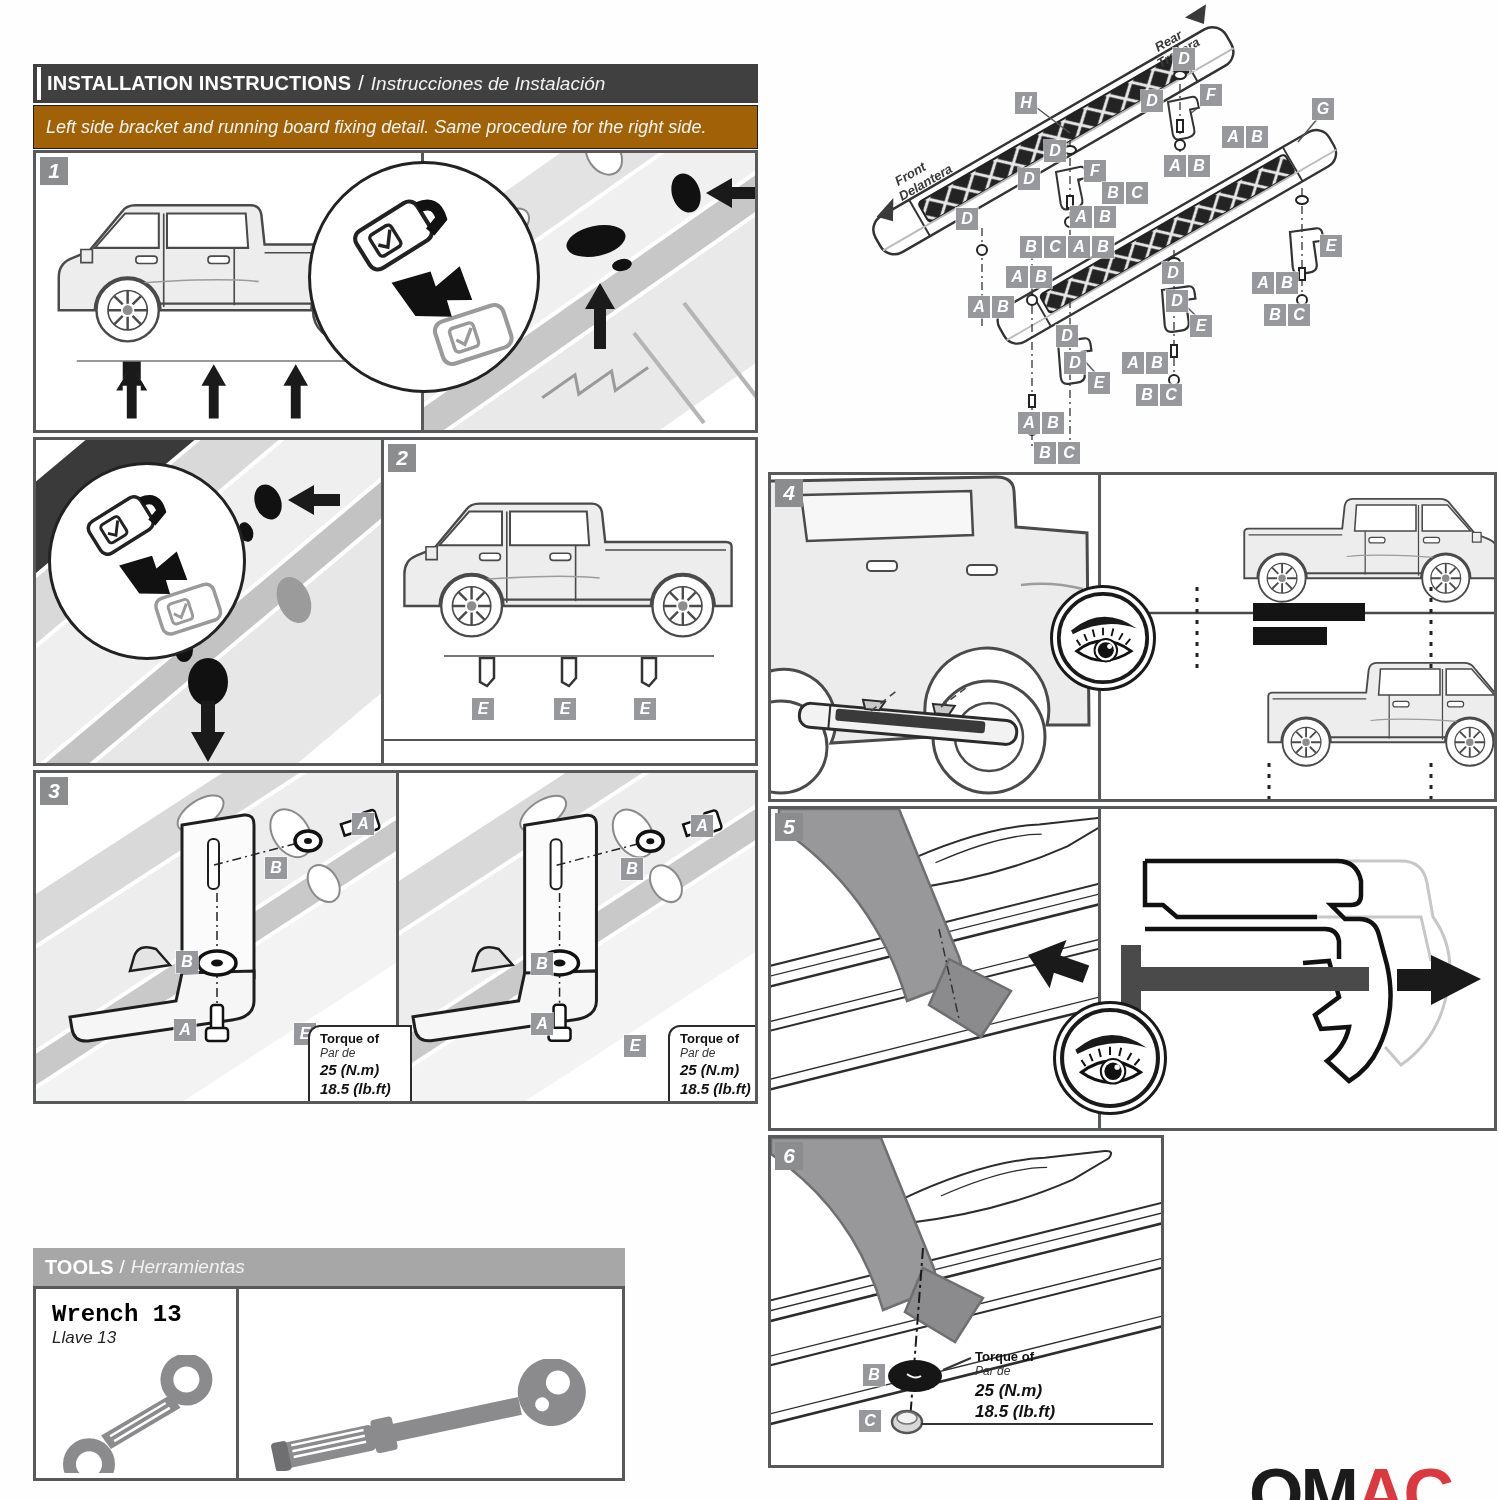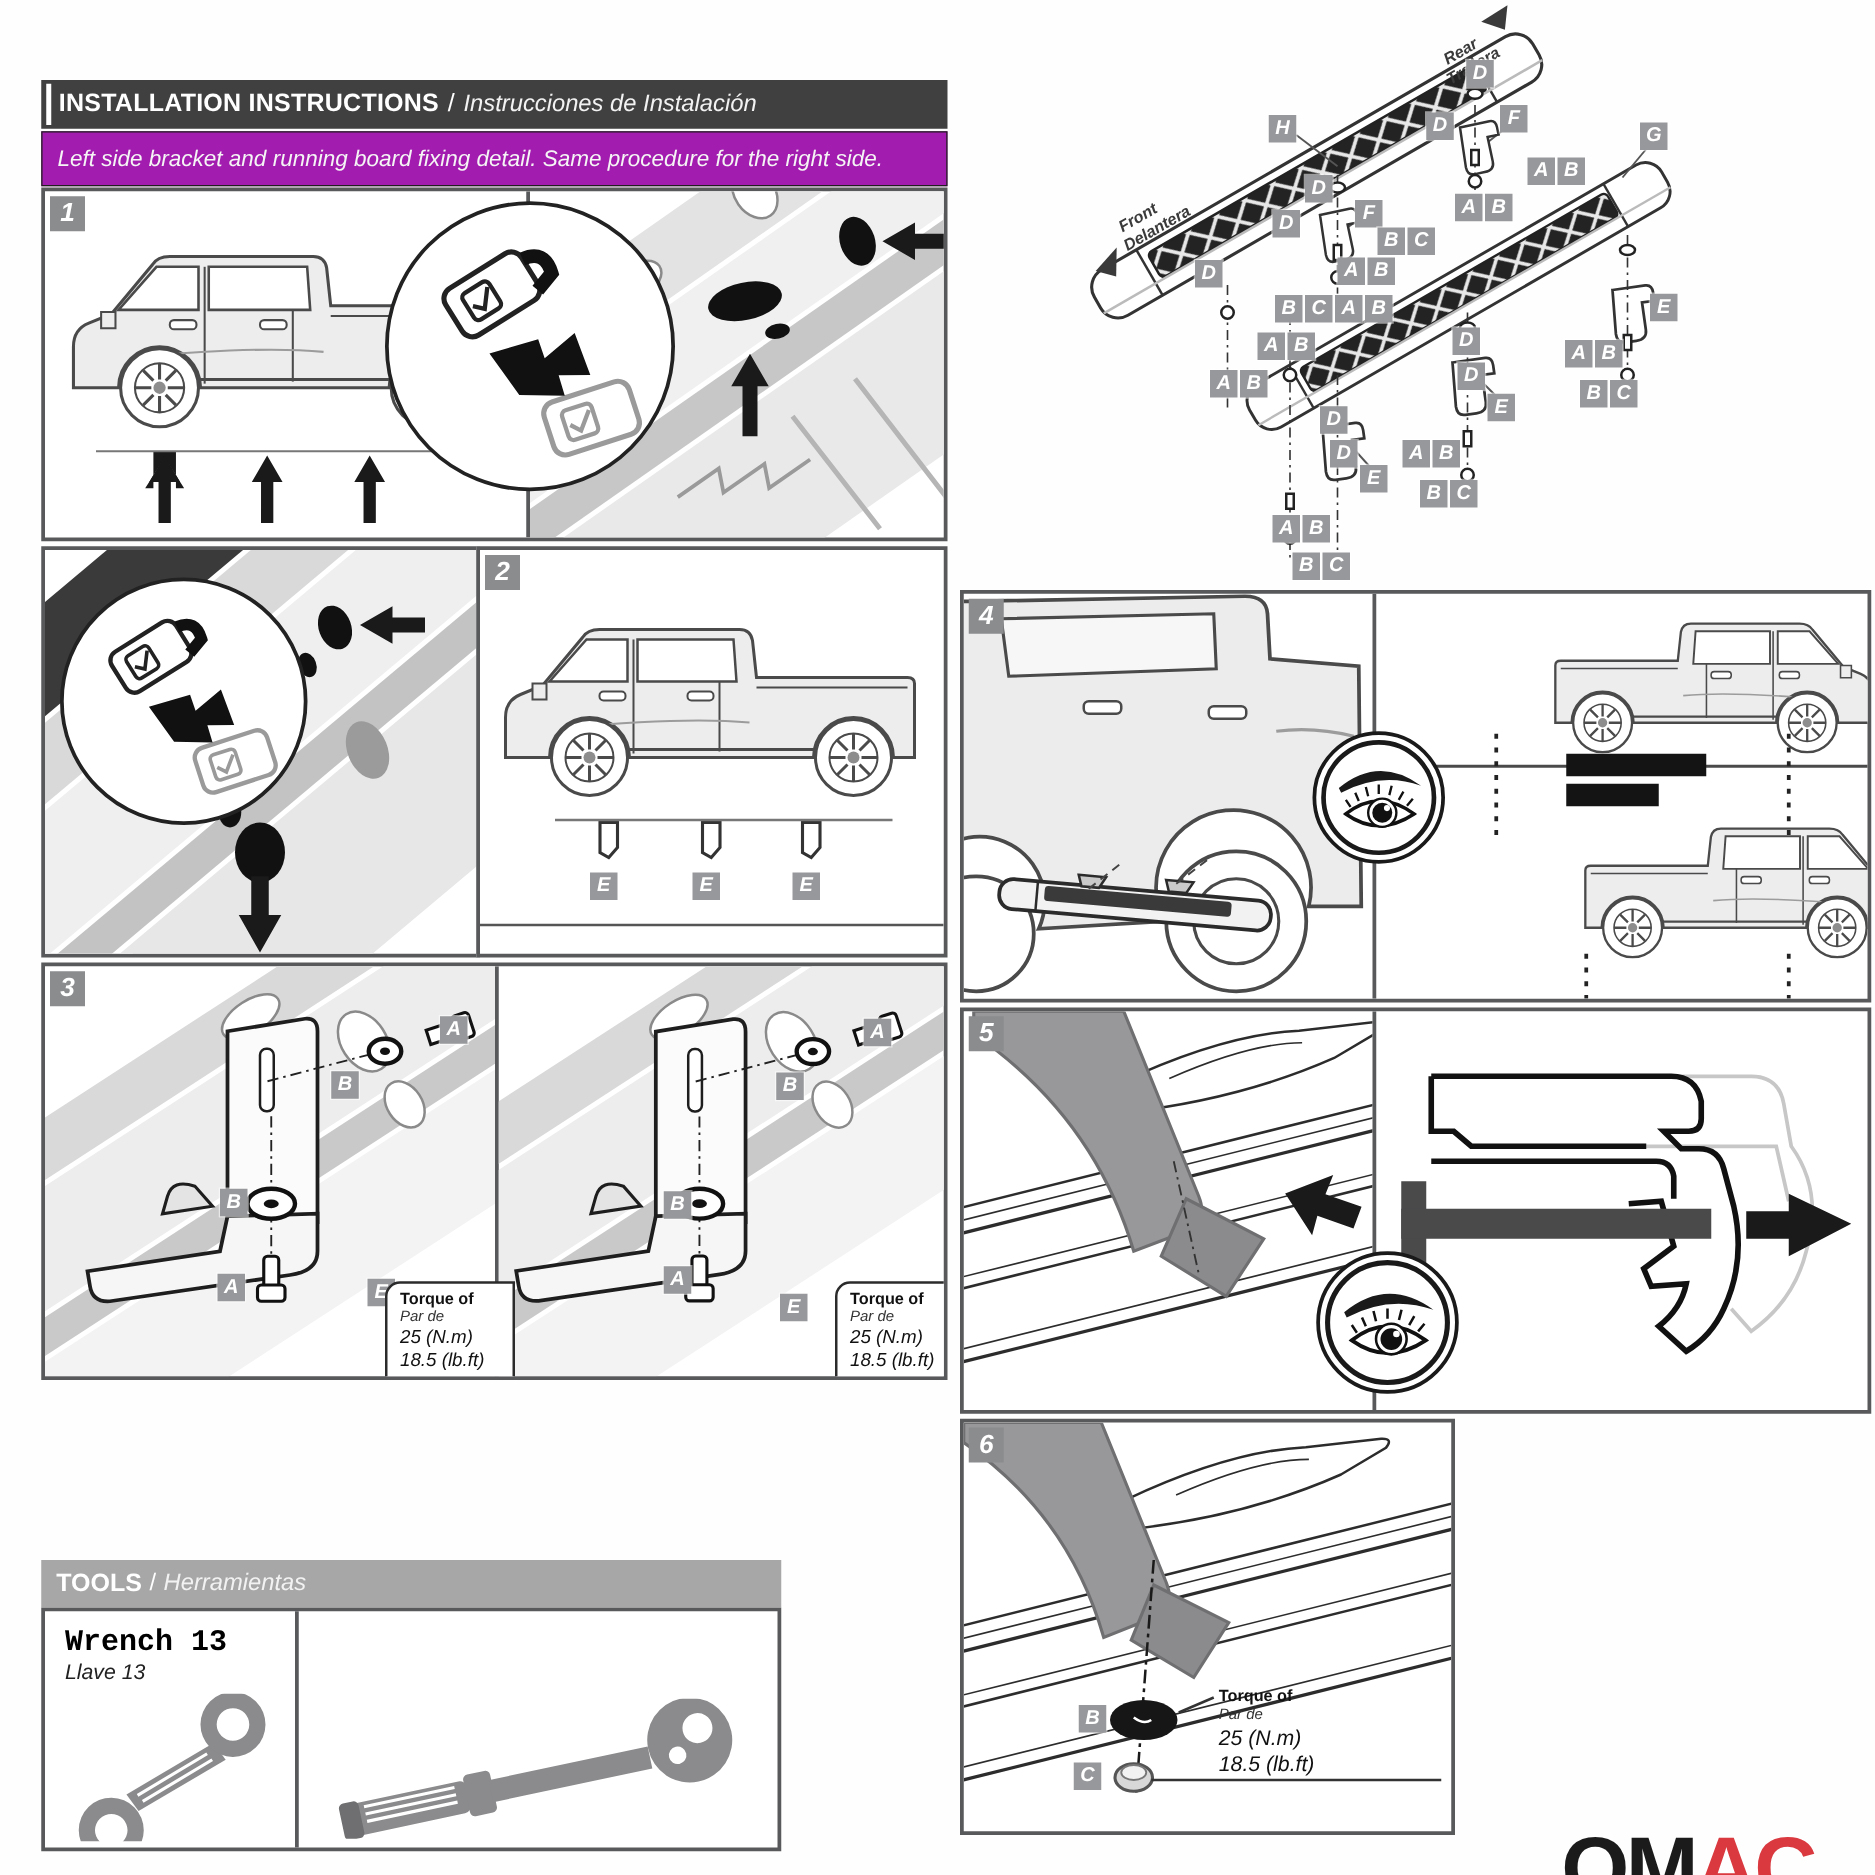--- a/index.html
+++ b/index.html
@@ -6,40 +6,40 @@
   .page{position:relative;width:1500px;height:1500px;background:#fefefe;overflow:hidden;
         font-family:"Liberation Sans",sans-serif;color:#222;}
   .abs{position:absolute;}
   
   .hdr-bar{position:absolute;left:33px;top:64px;width:725px;height:39px;background:#404040;
            display:flex;align-items:center;box-sizing:border-box;padding-left:14px;}
   .hdr-bar .accent{position:absolute;left:4px;top:3px;width:4px;height:33px;background:#ffffff;}
   .hdr-en{color:#fff;font-weight:bold;font-size:20px;letter-spacing:.2px;}
   .hdr-sep{color:#fff;font-size:20px;margin:0 7px;}
   .hdr-es{color:#f2f2f2;font-size:19px;font-style:italic;}
-  .sub-bar{position:absolute;left:33px;top:105px;width:725px;height:44px;background:#a21caf;
+  .sub-bar{position:absolute;left:33px;top:105px;width:725px;height:44px;background:#a16207;
            border:1px solid #1f1f1f;box-sizing:border-box;display:flex;align-items:center;padding-left:12px;}
   .sub-bar span{color:#f5f5f5;font-style:italic;font-size:18px;}
   
   .panel{position:absolute;background:#ffffff;border:3px solid #58595b;box-sizing:border-box;overflow:hidden;}
   .vdiv{position:absolute;top:0;bottom:0;width:3px;background:#58595b;}
   .num-badge{position:absolute;width:28px;height:28px;background:#8a8c8e;color:#fff;
              display:flex;align-items:center;justify-content:center;
              font-style:italic;font-weight:bold;font-size:21px;z-index:6;}
   .lb{width:22px;height:22px;background:#97989b;color:#fff;display:flex;align-items:center;
       justify-content:center;font-style:italic;font-weight:bold;font-size:16px;
       box-shadow:0 0 0 1px rgba(255,255,255,.55);}
   .lb.abs{position:absolute;z-index:5;}
   .lbp{position:absolute;display:flex;gap:2px;z-index:5;}
   
   .torque-box{position:absolute;background:#fff;border:2px solid #2b2b2b;border-radius:12px 0 0 0;
               padding:5px 8px 4px 10px;z-index:5;line-height:1.12;}
   .tq1{font-weight:bold;font-size:13px;color:#111;}
   .tq2{font-style:italic;font-size:12px;color:#333;}
-  .tq3,.tq4{font-weight:normal;font-style:italic;font-size:15px;color:#111;margin-top:2px;}
+  .tq3,.tq4{font-weight:bold;font-style:italic;font-size:15px;color:#111;margin-top:2px;}
   .torque-free{position:absolute;z-index:5;line-height:1.15;}
   .torque-free .tq3,.torque-free .tq4{font-size:17px;}
   
   .eye-inset{position:absolute;background:#fff;border:3px solid #1a1a1a;border-radius:50%;
              z-index:7;display:flex;align-items:center;justify-content:center;}
   
   .clip-inset{position:absolute;background:#fff;border:3px solid #222;border-radius:50%;z-index:6;overflow:hidden;}
   
   .tools-hdr{position:absolute;left:33px;top:1248px;width:592px;height:38px;background:#a7a7a8;
              display:flex;align-items:center;padding-left:12px;box-sizing:border-box;}

